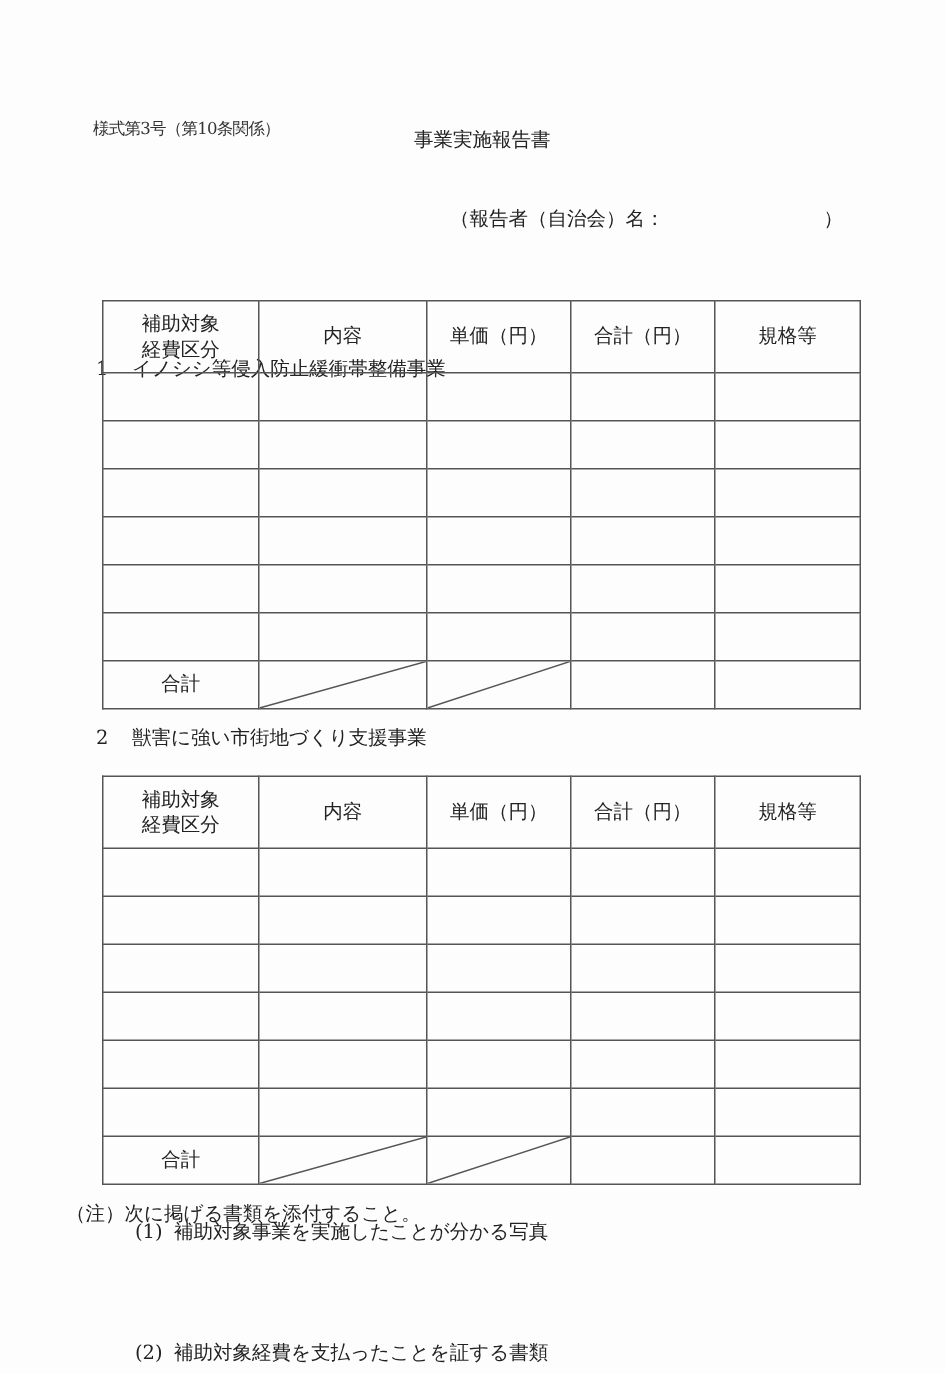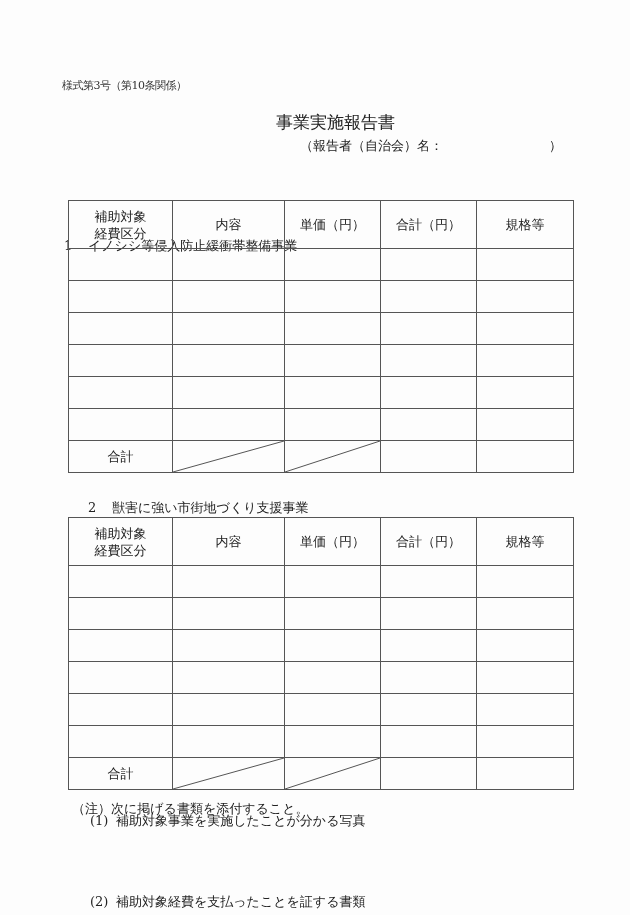--- a/index.html
+++ b/index.html
@@ -6,21 +6,21 @@
   body {
     width: 630px; height: 915px;
     background: #fdfdfd;
     position: relative;
     font-family: "DejaVu Serif", "Liberation Serif", serif;
     color: #222;
     overflow: hidden;
   }
   .abs { position: absolute; white-space: nowrap; }
   .form-number { left: 62px; top: 52px; font-size: 11px; letter-spacing: -0.5px; color: #333; margin-top: 26px; }
-  .doc-title { left: 276px; top: 111px; font-size: 17px; }
+  .doc-title { left: 276px; top: 84px; font-size: 13px; }
   .reporter { left: 300px; top: 137px; font-size: 13px; width: 262px; }
   .reporter .close { position: absolute; right: 0; top: 0; }
   .section-title { left: 64px; font-size: 13px; }
   .section-title .num { display: inline-block; width: 24px; }
   table.report {
     position: absolute; left: 68px;
     border-collapse: collapse; table-layout: fixed;
     width: 505px;
   }
   table.report td, table.report th {
@@ -117,21 +117,21 @@
           <svg viewBox="0 0 100 100" preserveAspectRatio="none">
             <line x1="0" y1="100" x2="100" y2="0" stroke="#555" stroke-width="1" vector-effect="non-scaling-stroke"></line>
           </svg>
         </td>
     <td></td>
     <td></td>
   </tr>
 </tbody>
   </table>
 
-<div class="abs section-title" style="top:499px;margin-left:24px;">
+<div class="abs section-title" style="top:483px;">
   <span class="num">2</span><span>獣害に強い市街地づくり支援事業</span>
 </div>
 <table class="report" style="top:517px;">
   <colgroup>
       <col style="width:104px">
       <col style="width:112px">
       <col style="width:96px">
       <col style="width:96px">
       <col style="width:97px">
     </colgroup>
@@ -196,19 +196,19 @@
           <svg viewBox="0 0 100 100" preserveAspectRatio="none">
             <line x1="0" y1="100" x2="100" y2="0" stroke="#555" stroke-width="1" vector-effect="non-scaling-stroke"></line>
           </svg>
         </td>
     <td></td>
     <td></td>
   </tr>
 </tbody>
   </table>
 
-<div class="abs note" style="left:72px; top:800px;">（注）次に掲げる書類を添付すること。</div>
+<div class="abs note" style="left:44px; top:800px;">（注）次に掲げる書類を添付すること。</div>
 <div class="abs note" style="left:90px; top:812px;">
   <span style="display:inline-block;width:26px;">(1)</span><span>補助対象事業を実施したことが分かる写真</span>
 </div>
 <div class="abs note" style="left:90px; top:855px;margin-top:38px;">
   <span style="display:inline-block;width:26px;">(2)</span><span>補助対象経費を支払ったことを証する書類</span>
 </div>
 
 </body></html>

